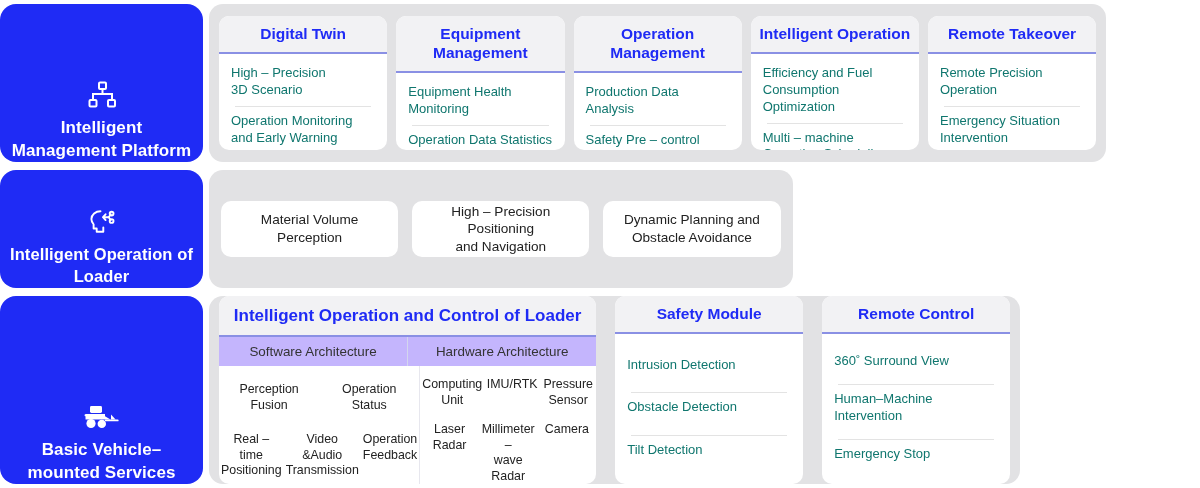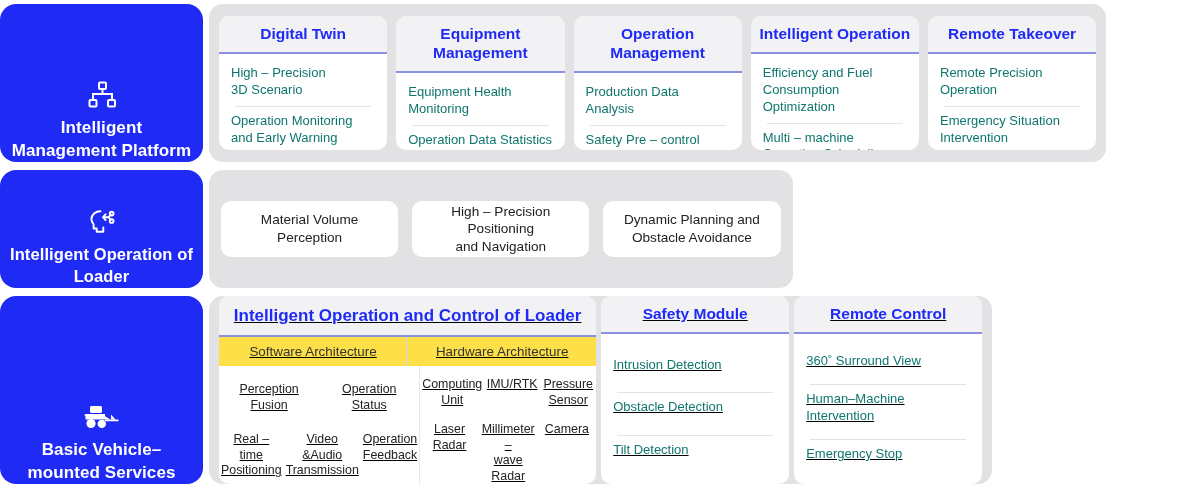--- a/index.html
+++ b/index.html
@@ -43,21 +43,21 @@
   .panel{
     flex:1 1 auto;
     margin-left:6px;
     background:#e2e2e4;
     border-radius:14px;
     display:flex;
     box-sizing:border-box;
   }
   #row1 .panel{padding:12px 10px;gap:9px;align-items:stretch;}
   #row2 .panel{padding:10px 12px;gap:14px;align-items:center;}
-  #row3 .panel{padding:0 10px;gap:5px;align-items:stretch;text-decoration:underline;}
+  #row3 .panel{padding:0 10px;gap:19px;align-items:stretch;}
 
   
   .card{
     background:#ffffff;
     border-radius:10px;
     box-sizing:border-box;
     display:flex;flex-direction:column;
     overflow:hidden;
   }
 
@@ -117,21 +117,21 @@
   .wide-head{
     background:#f2f2f4;
     border-bottom:2px solid #8a90e4;
     color:#1f2bf5;
     font-size:17px;font-weight:700;
     text-align:center;
     padding:10px 6px 9px;
   }
   .arch-band{
     display:flex;
-    background:#fde047;
+    background:#c4b5fd;
   }
   .arch-band-cell{
     flex:1 1 0;
     text-align:center;
     font-size:13.4px;
     color:#333;
     padding:7px 4px;
   }
   .arch-band-cell + .arch-band-cell{border-left:1px solid #d3d6ee;}
   .arch-grid-wrap{

